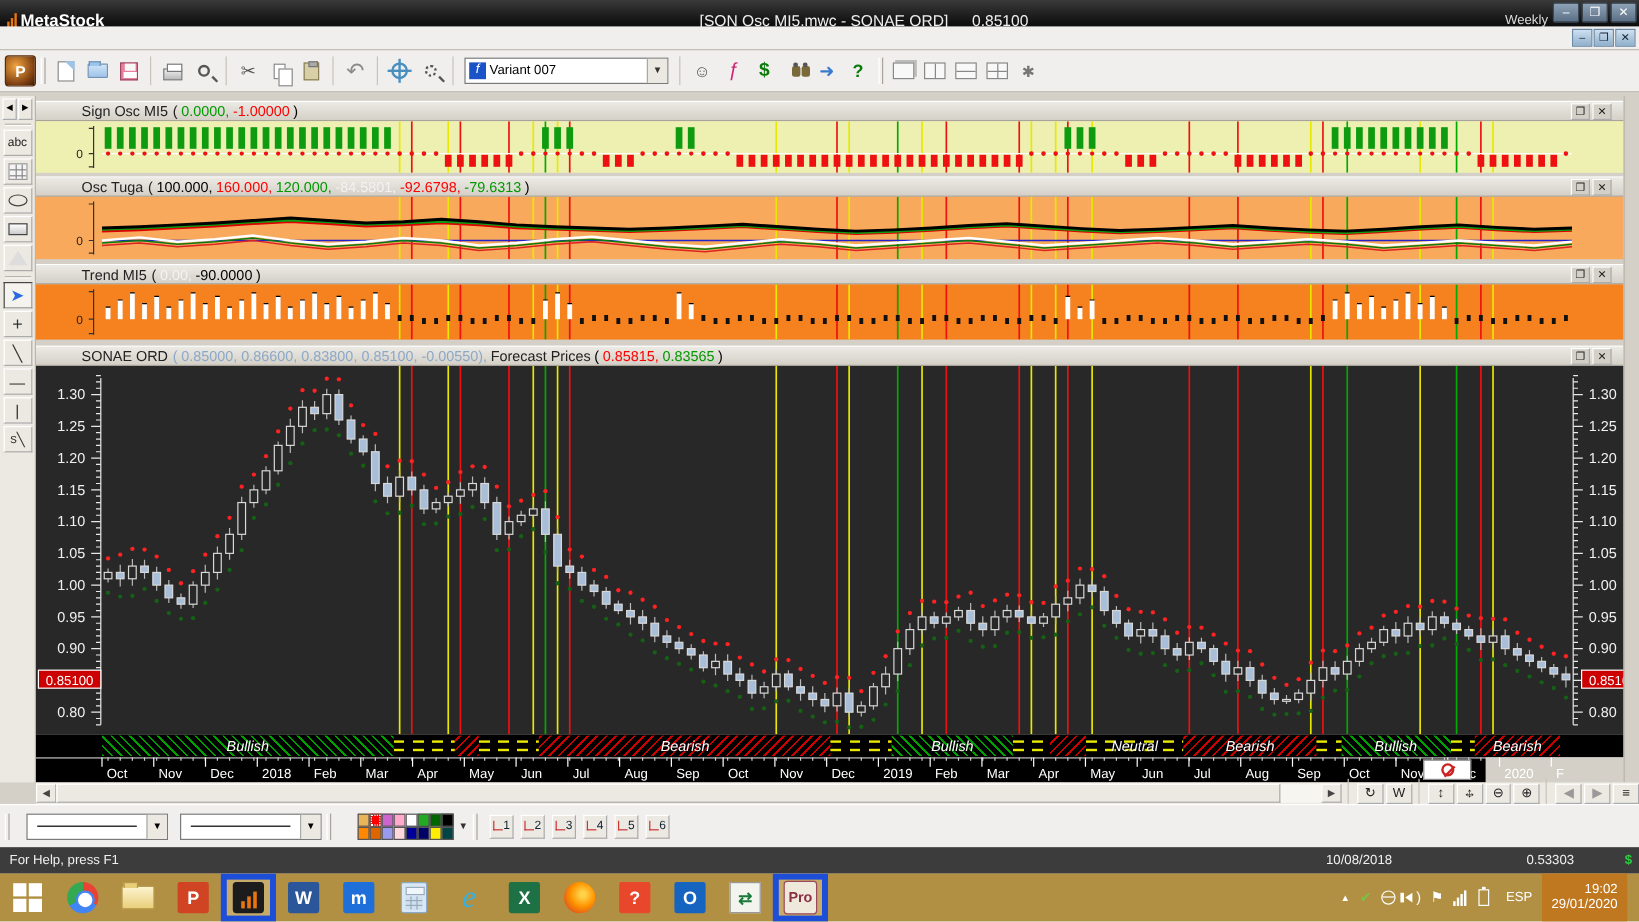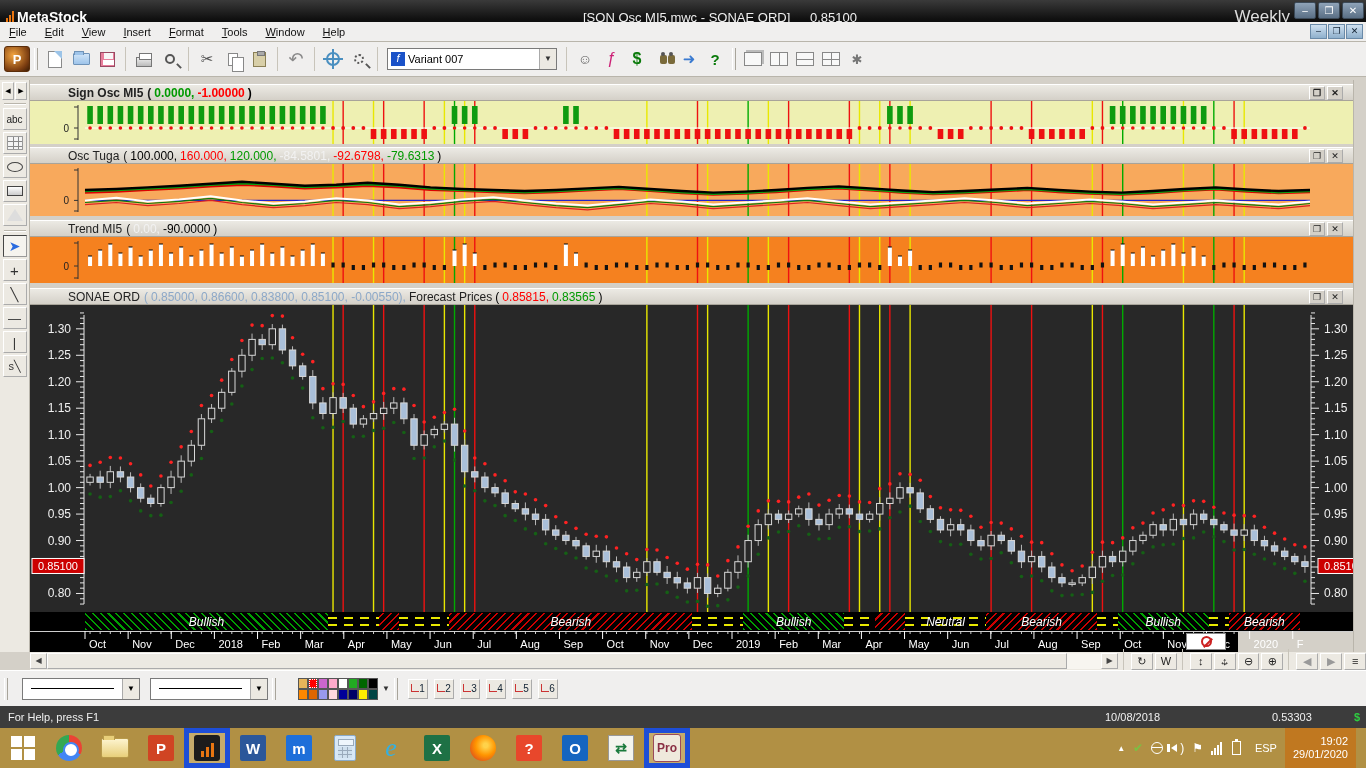--- a/index.html
+++ b/index.html
@@ -8,21 +8,21 @@
 
   
   #titlebar { position:absolute; left:0; top:0; width:1366px; height:34px;
     background:linear-gradient(180deg,#3a3a3a 0%,#111 55%,#000 100%); color:#fff;
     display:flex; align-items:center; }
   #logo { display:flex; align-items:center; margin-left:6px; font-weight:bold; font-size:14px; }
   #logo .bars { display:inline-flex; align-items:flex-end; height:12px; margin-right:2px; }
   #logo .bars i { display:inline-block; width:2px; background:#e87511; margin-right:1px; }
   #doc-title { position:absolute; left:583px; font-size:13px; color:#eee; }
   #doc-price { position:absolute; left:810px; font-size:13px; color:#eee; }
-  #periodicity { position:absolute; right:76px; font-size:17px; color:#ddd; }
+  #periodicity { position:absolute; right:76px; font-size:11px; color:#ddd; }
   .win-btns { position:absolute; right:2px; top:2px; display:flex; gap:2px; }
   .win-btn { width:22px; height:17px; background:linear-gradient(180deg,#8fa3b8,#5a6f85);
     border:1px solid #3c4a58; color:#fff; font-size:10px; line-height:15px; text-align:center; border-radius:2px; }
 
   
   #menubar { position:absolute; left:0; top:22px; width:1366px; height:20px; background:#f0efee;
     border-bottom:1px solid #b9b5ab; display:flex; align-items:center; }
   .menu-item { padding:2px 9px; color:#111; }
   .menu-item u { text-decoration:underline; }
   #mdi-btns { position:absolute; right:3px; top:2px; display:flex; gap:1px; }
@@ -209,30 +209,20 @@
     <span id="doc-price">0.85100</span>
     <span id="periodicity">Weekly</span>
     <div class="win-btns">
       <div class="win-btn">–</div>
       <div class="win-btn">❐</div>
       <div class="win-btn">✕</div>
     </div>
   </div>
 
   <div id="menubar">
-    <div id="menu-items" style="display:flex">
-        <div class="menu-item"><u>F</u>ile</div>
-        <div class="menu-item"><u>E</u>dit</div>
-        <div class="menu-item"><u>V</u>iew</div>
-        <div class="menu-item"><u>I</u>nsert</div>
-        <div class="menu-item"><u>F</u>ormat</div>
-        <div class="menu-item"><u>T</u>ools</div>
-        <div class="menu-item"><u>W</u>indow</div>
-        <div class="menu-item"><u>H</u>elp</div>
-      </div>
     <div id="mdi-btns">
       <div class="mdi-btn">–</div>
       <div class="mdi-btn">❐</div>
       <div class="mdi-btn">✕</div>
     </div>
   </div>
 
   <div id="toolbar">
     <div id="p-btn">P</div>
     <div class="tb-grip"></div>
@@ -342,21 +332,21 @@
         <span class="ptr-ico">➤</span>
       </div>
     <div class="lb-btn raised" style="font-size:15px;color:#333">+</div>
     <div class="lb-btn raised" style="font-size:13px;color:#333">╲</div>
     <div class="lb-btn raised" style="font-size:13px;color:#333">—</div>
     <div class="lb-btn raised" style="font-size:13px;color:#333">|</div>
     <div class="lb-btn raised" style="font-size:11px;color:#333"><span>s</span>╲</div>
   </div>
 
   <div id="workspace">
-      <div class="panel-header" style="top: 4px; font-weight: bold;">
+      <div class="panel-header" style="top: 4px;">
         <span class="panel-title">Sign Osc MI5</span>
         <span class="panel-params">
           <span style="color: rgb(34, 34, 34);">(</span>
           <span style="color: rgb(0, 153, 0);">0.0000,</span>
           <span style="color: rgb(255, 0, 0);">-1.00000</span>
           <span>)</span>
         </span>
         <div class="panel-btns">
           <div class="pb">❐</div>
           <div class="pb">✕</div>

